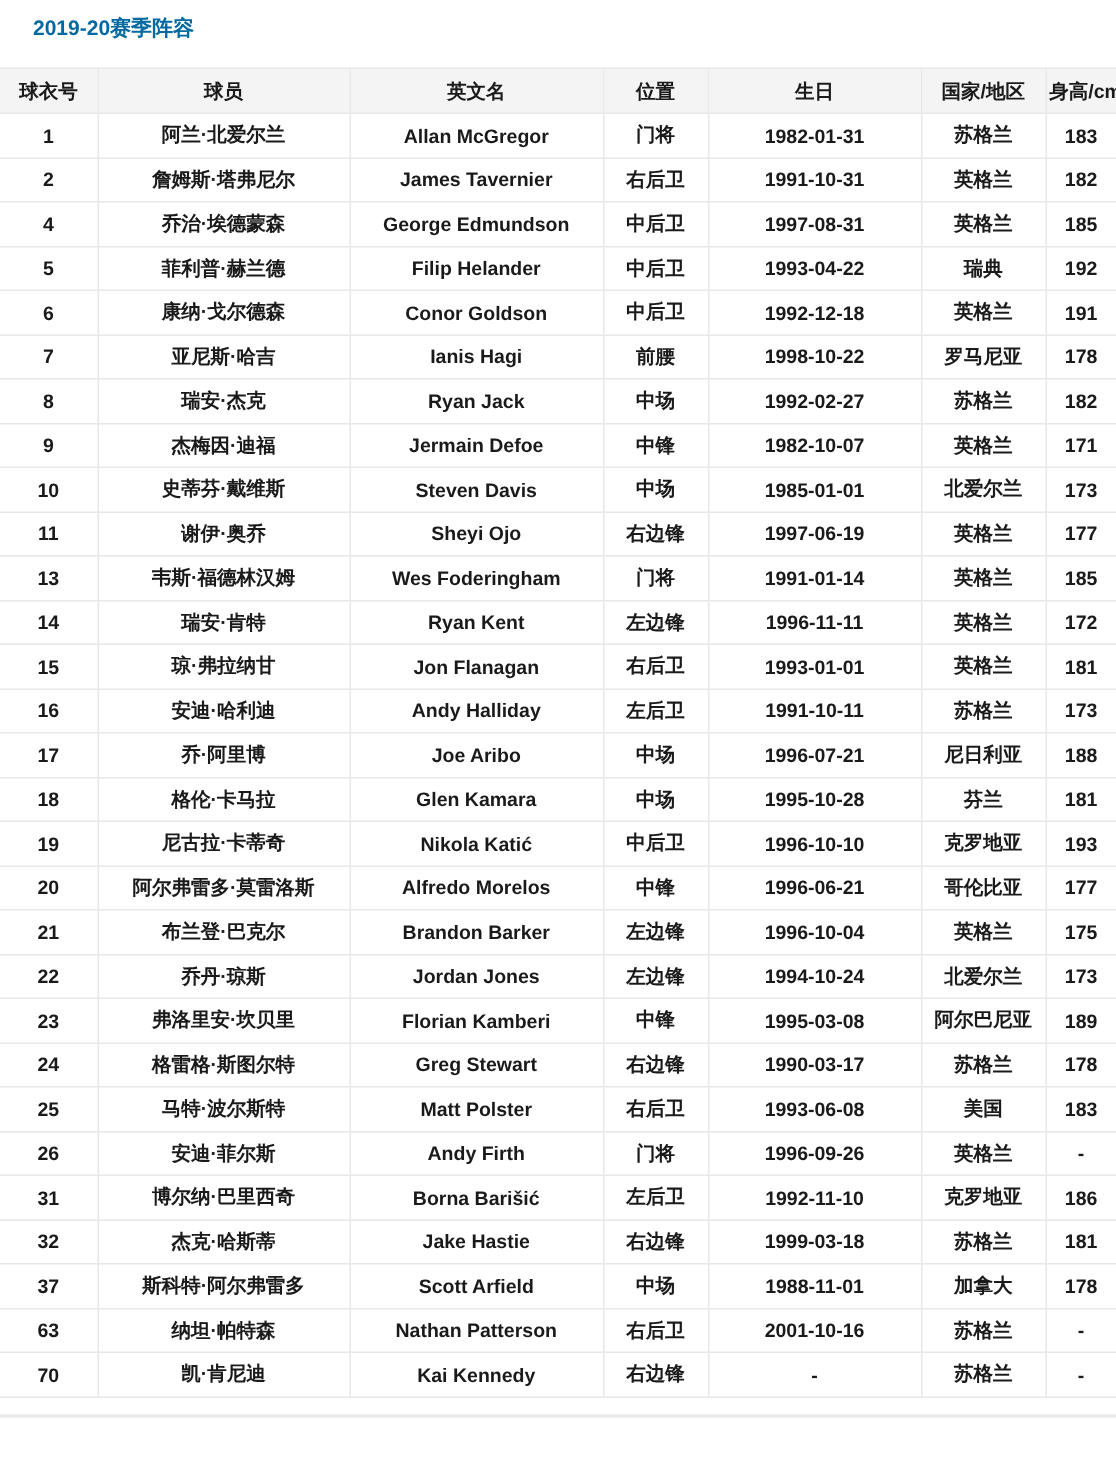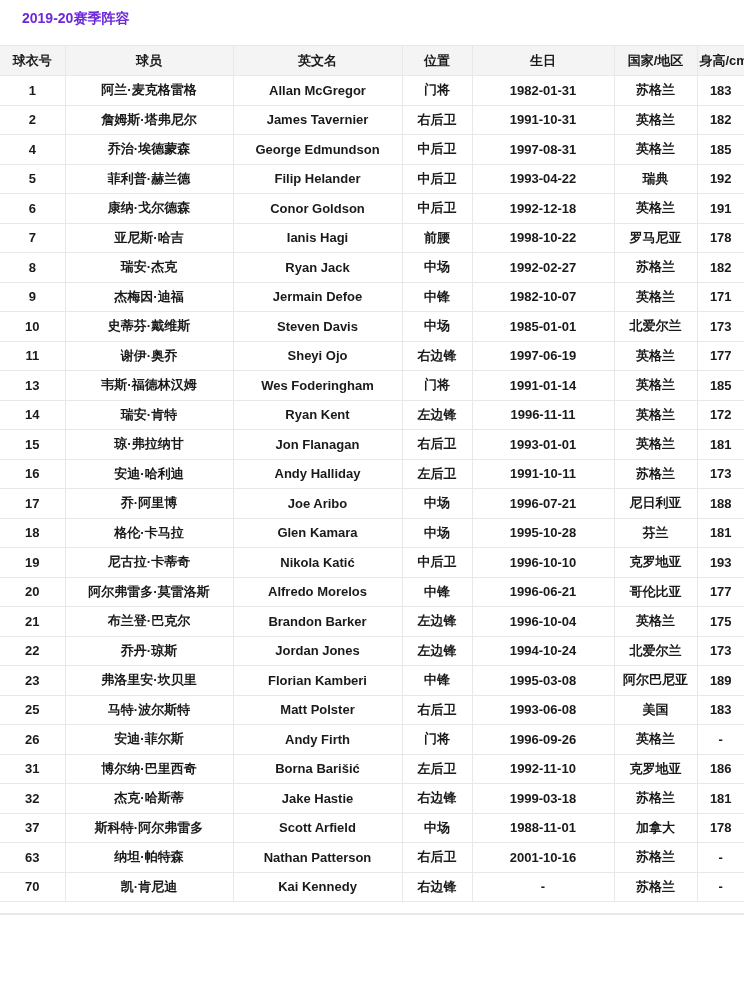--- a/index.html
+++ b/index.html
@@ -18,21 +18,21 @@
     height: 984px;
     font-family: "Liberation Sans", "DejaVu Sans", sans-serif;
     color: var(--text);
     overflow: hidden;
   }
   .page-title {
     font-size: 14px;
     font-weight: bold;
     line-height: 17px;
     padding: 10px 0 18px 22px;
-    color: #6d28d9;
+    color: #0369a1;
   }
   table.squad {
     width: 744px;
     table-layout: fixed;
     border-collapse: collapse;
     padding-left: 33px;
   }
   .c0 { width: 65px; }
   .c1 { width: 168px; }
   .c2 { width: 169px; }
@@ -85,21 +85,21 @@
         <th>英文名</th>
         <th>位置</th>
         <th>生日</th>
         <th>国家/地区</th>
         <th>身高/cm</th>
       </tr>
   </thead>
   <tbody id="table-body">
       <tr>
         <td>1</td>
-        <td>阿兰·麦克格雷格</td>
+        <td>阿兰·北爱尔兰</td>
         <td>Allan McGregor</td>
         <td>门将</td>
         <td>1982-01-31</td>
         <td>苏格兰</td>
         <td>183</td>
       </tr>
       <tr>
         <td>2</td>
         <td>詹姆斯·塔弗尼尔</td>
         <td>James Tavernier</td>
@@ -273,20 +273,29 @@
       <tr>
         <td>23</td>
         <td>弗洛里安·坎贝里</td>
         <td>Florian Kamberi</td>
         <td>中锋</td>
         <td>1995-03-08</td>
         <td>阿尔巴尼亚</td>
         <td>189</td>
       </tr>
       <tr>
+        <td>24</td>
+        <td>格雷格·斯图尔特</td>
+        <td>Greg Stewart</td>
+        <td>右边锋</td>
+        <td>1990-03-17</td>
+        <td>苏格兰</td>
+        <td>178</td>
+      </tr>
+      <tr>
         <td>25</td>
         <td>马特·波尔斯特</td>
         <td>Matt Polster</td>
         <td>右后卫</td>
         <td>1993-06-08</td>
         <td>美国</td>
         <td>183</td>
       </tr>
       <tr>
         <td>26</td>

